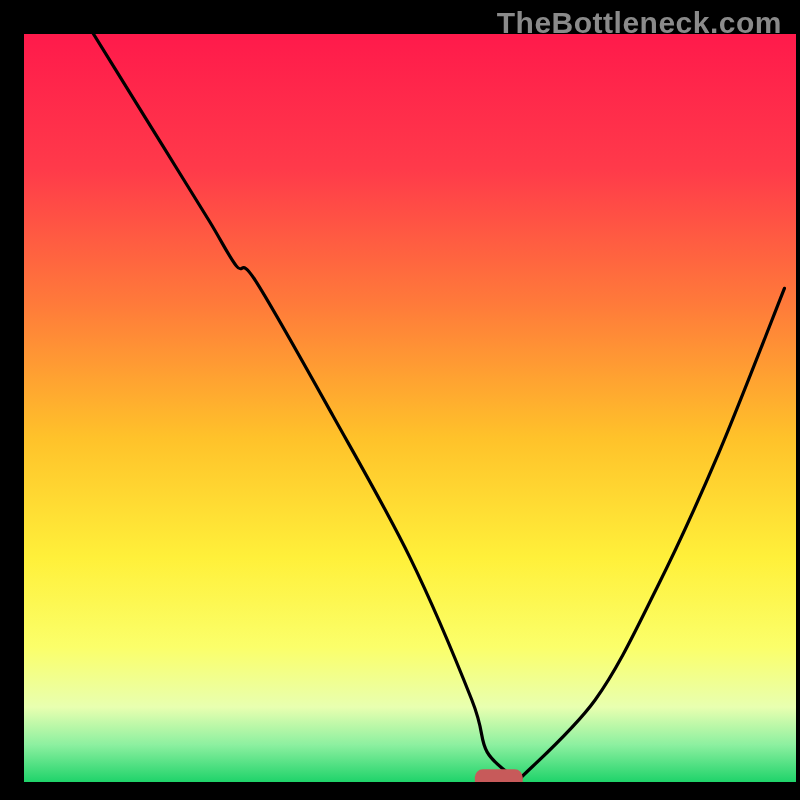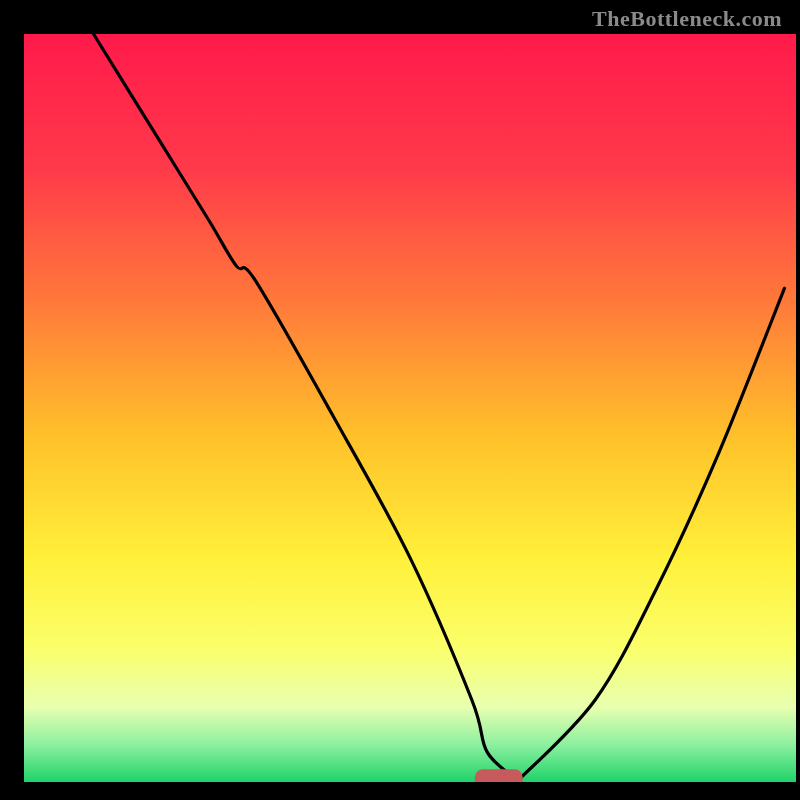--- a/index.html
+++ b/index.html
@@ -15,22 +15,22 @@
     left: 0;
     top: 0;
     width: 800px;
     height: 800px;
     background: #000;
   }
   .watermark {
     position: absolute;
     top: 6px;
     right: 18px;
-    font-family: Liberation Serif, serif;
-    font-size: 22px;
+    font-family: Liberation Sans, sans-serif;
+    font-size: 30px;
     font-weight: 600;
     color: #8a8a8a;
     letter-spacing: 0.5px;
   }
   svg {
     position: absolute;
     left: 0;
     top: 0;
   }
 </style>

